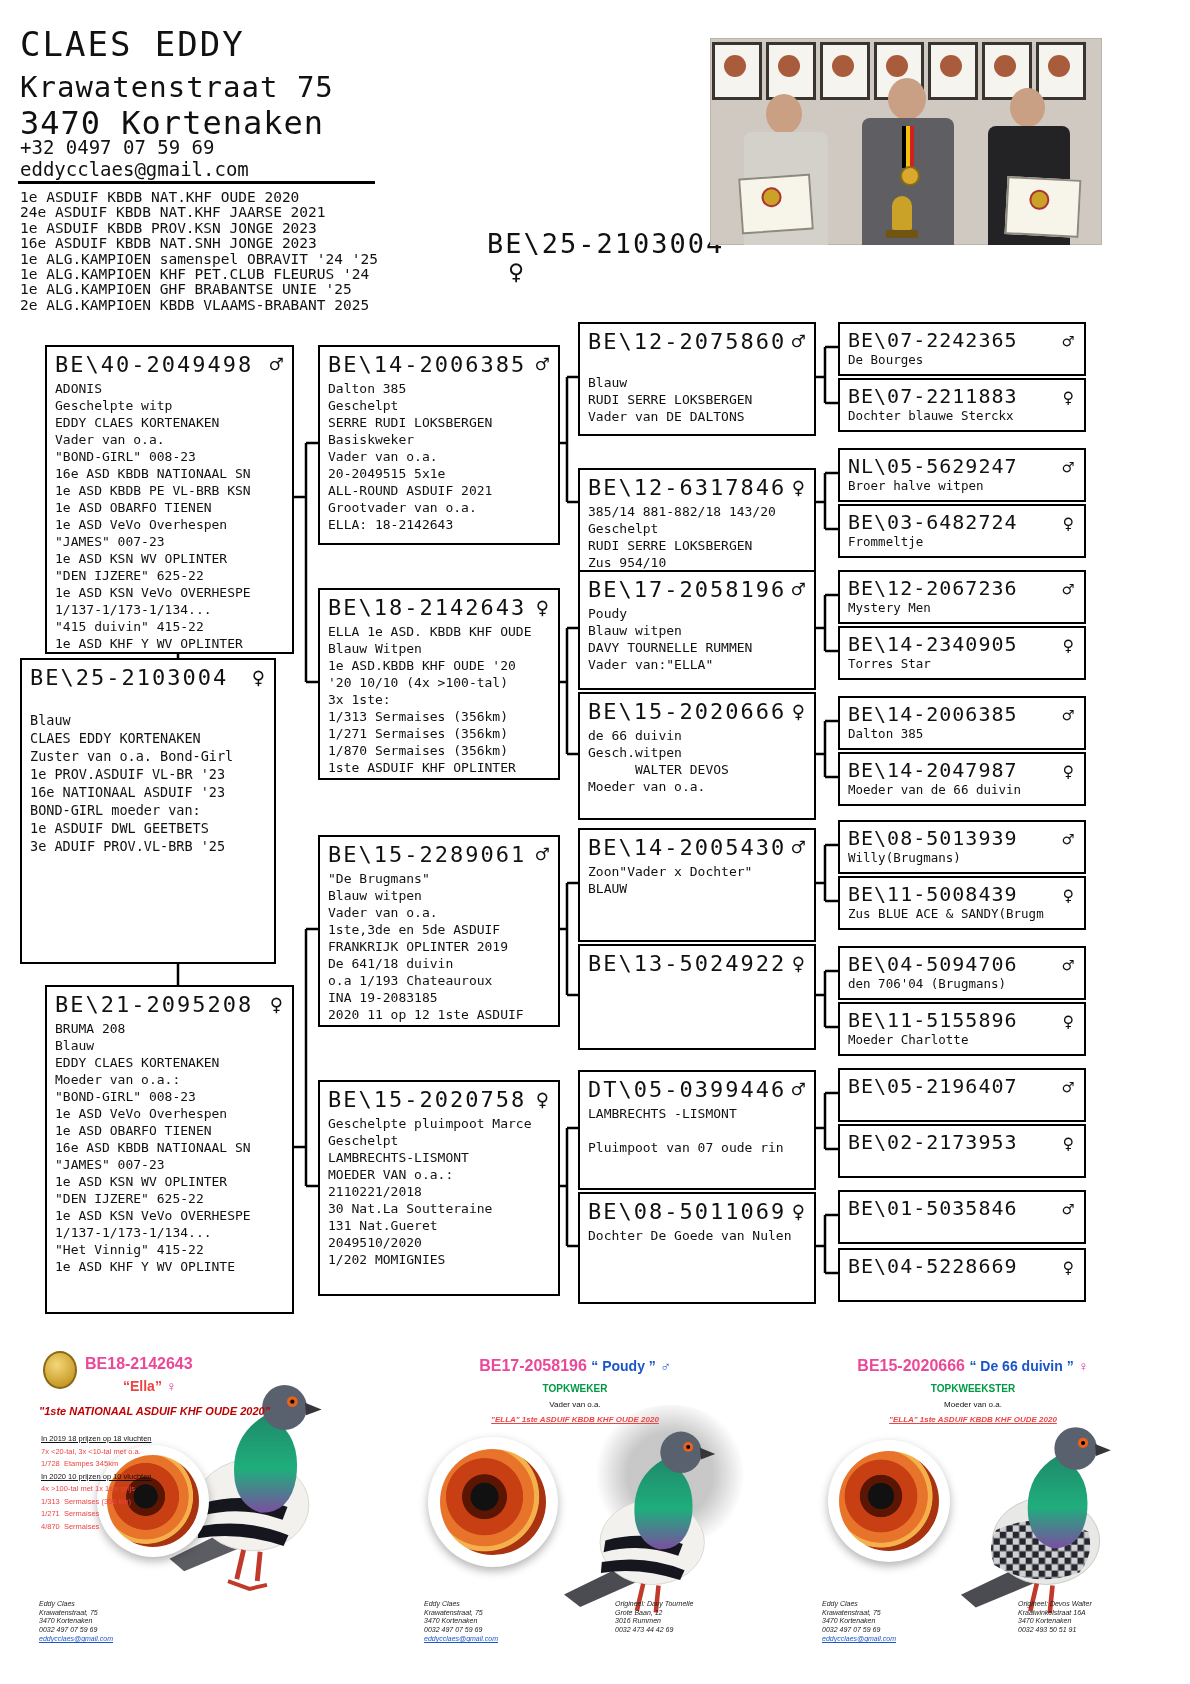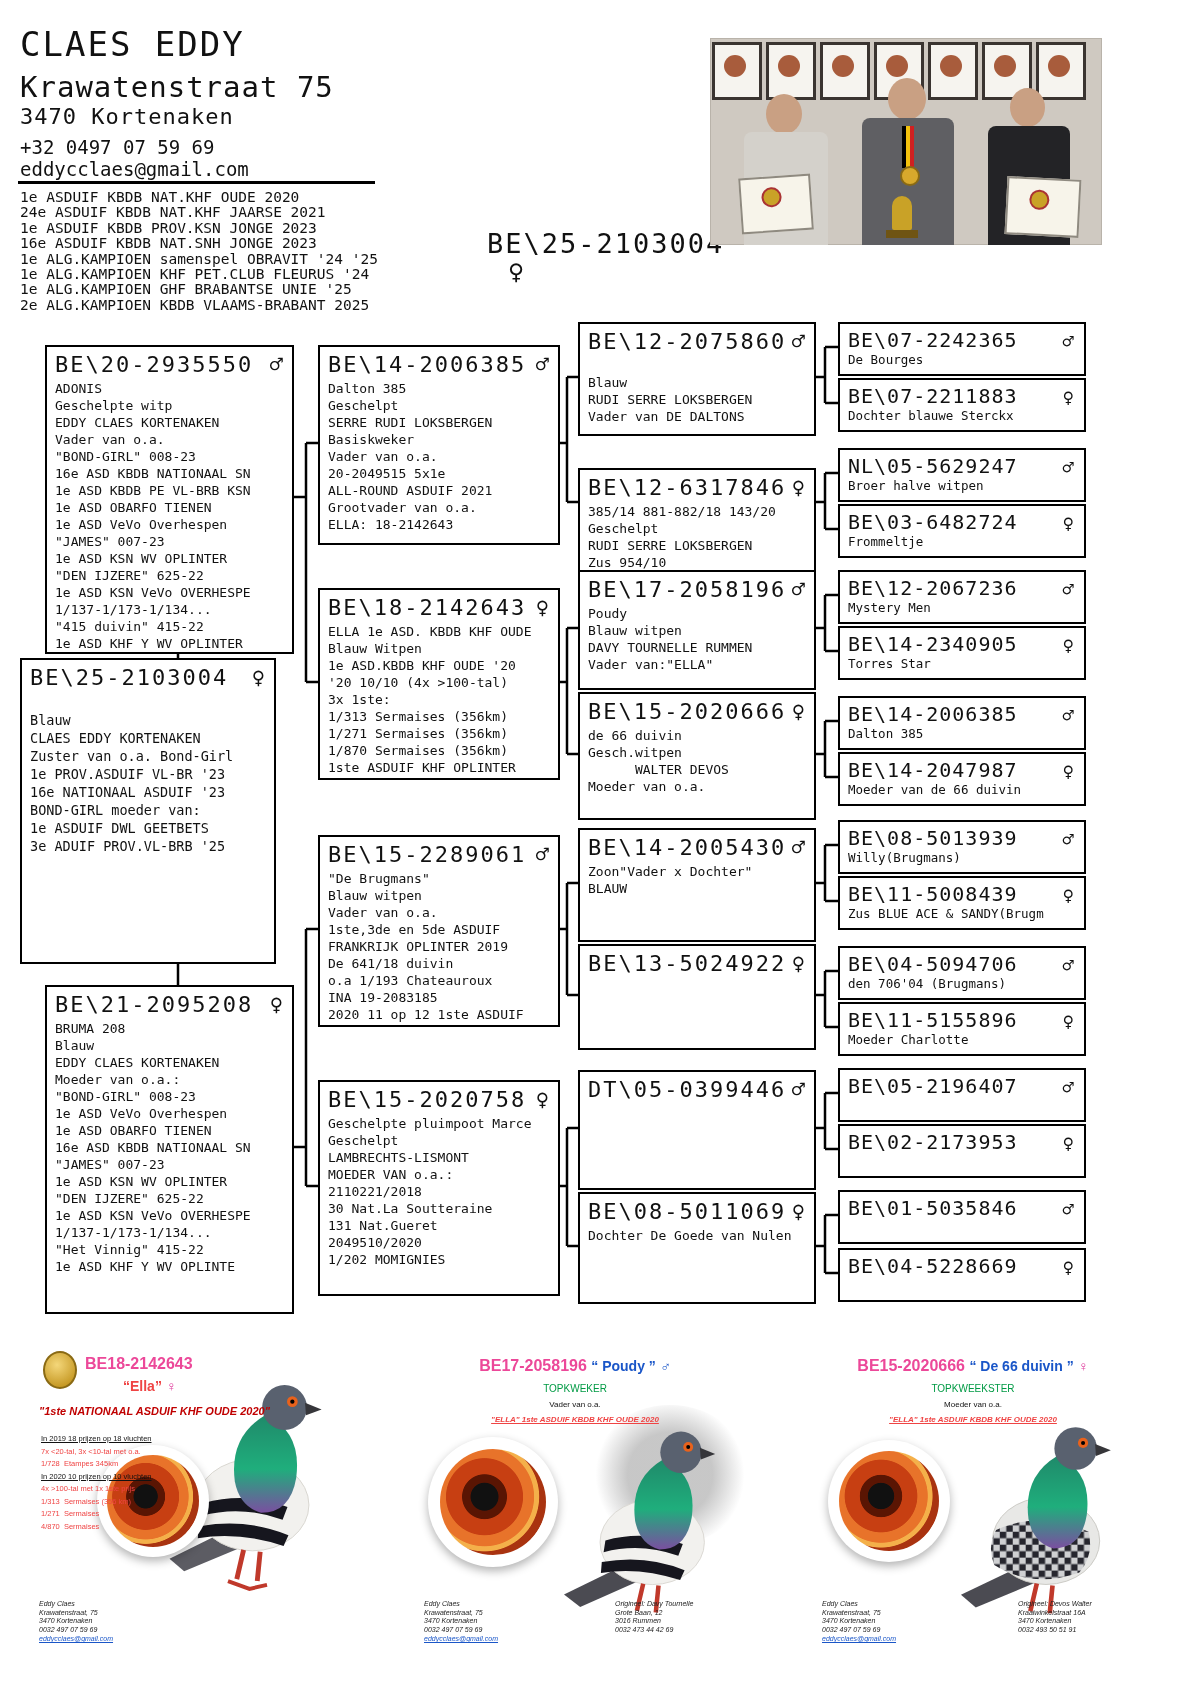--- a/index.html
+++ b/index.html
@@ -1,21 +1,21 @@
 <!DOCTYPE html>
 <html><head>
 <meta charset="utf-8">
 <style>
   html,body{margin:0;padding:0;background:#fff;}
   body{width:1190px;height:1684px;position:relative;font-family:"DejaVu Sans Mono",monospace;color:#111;}
   .abs{position:absolute;}
   
   .h-name{left:20px;top:24px;font-size:34px;letter-spacing:2px;}
   .h-addr1{left:20px;top:70px;font-size:29px;letter-spacing:1px;}
-  .h-addr2{left:20px;top:104px;font-size:22px;letter-spacing:1px;}
+  .h-addr2{left:20px;top:104px;font-size:32px;letter-spacing:1px;}
   .h-phone{left:20px;top:136px;font-size:19px;}
   .h-email{left:20px;top:158px;font-size:19px;}
   .h-rule{left:18px;top:181px;width:357px;height:3px;background:#000;}
   .h-achv{left:20px;top:190px;font-size:14.5px;line-height:15.4px;white-space:pre;}
   .h-subj{left:487px;top:228px;font-size:27px;letter-spacing:2px;}
   .h-subj-sex{left:508px;top:256px;font-size:27px;}
   
   .photo{left:710px;top:38px;width:392px;height:207px;background:#cfc9c1;overflow:hidden;box-shadow:0 0 0 1px #b9b3aa inset;}
   .frame{position:absolute;top:4px;width:44px;height:52px;background:#f6f4ef;border:3px solid #3a3430;}
   .frame i{position:absolute;left:9px;top:10px;width:22px;height:22px;border-radius:50%;background:#a85c3c;display:block;}
@@ -36,21 +36,21 @@
   .sbox{position:absolute;border:2.5px solid #000;background:#fff;width:244px;height:50px;overflow:hidden;}
   .sring{font-size:20px;letter-spacing:1px;padding:4px 8px 0 8px;white-space:pre;}
   .ssex{position:absolute;top:6px;right:10px;font-size:19px;}
   .ssub{font-size:12.5px;padding:0 8px;white-space:pre;}
   svg.connectors{position:absolute;left:0;top:0;pointer-events:none;}
   
   .card{position:absolute;width:310px;height:335px;font-family:"Liberation Sans",sans-serif;}
   .c-ring{font-weight:bold;font-size:16px;color:#ec4899;}
   .c-name{font-weight:bold;font-size:14px;}
   .red{color:#ef4444;}
-  .green{color:#009a44;font-weight:normal;}
+  .green{color:#009a44;font-weight:bold;}
   .blue{color:#1a56c8;}
   .magenta{color:#e0409f;}
   .c-headline{font-style:italic;font-weight:bold;font-size:11px;color:#c00000;}
   .c-small{font-size:7.5px;line-height:12.5px;white-space:pre;}
   .u{text-decoration:underline;color:#111;}
   .c-owner{font-size:7px;line-height:8.5px;font-style:italic;color:#222;white-space:pre;}
   .c-owner-mail{font-size:7px;font-style:italic;color:#1a56c8;text-decoration:underline;}
   .eye-ring{position:absolute;background:#fff;border-radius:50%;box-shadow:0 4px 10px rgba(0,0,0,.3);}
   .eye{position:absolute;left:9%;top:9%;width:82%;height:82%;border-radius:50%;
        background:radial-gradient(circle at 42% 45%,#111 0 16%,#5a1503 17% 26%,#c73f12 27% 45%,#e8732a 46% 58%,#f4b04a 59% 64%,#a93310 65% 74%,#f7f5f0 75% 100%);}
@@ -128,21 +128,21 @@
     M812 502 H825 M825 473 V529 M825 473 H838 M825 529 H838
     M812 628 H825 M825 595 V651 M825 595 H838 M825 651 H838
     M812 754 H825 M825 721 V777 M825 721 H838 M825 777 H838
     M812 883 H825 M825 845 V901 M825 845 H838 M825 901 H838
     M812 995 H825 M825 971 V1027 M825 971 H838 M825 1027 H838
     M812 1128 H825 M825 1093 V1149 M825 1093 H838 M825 1149 H838
     M812 1246 H825 M825 1215 V1273 M825 1215 H838 M825 1273 H838"></path>
 </svg>
 
 <div class="box" style="left:45px;top:345px;width:245px;height:305px">
-  <div class="ring">BE\20-2935550</div>
+  <div class="ring">BE\40-2049498</div>
   <div class="sex">♂</div>
   <div class="lines">ADONIS
 Geschelpte witp
 EDDY CLAES KORTENAKEN
 Vader van o.a.
 "BOND-GIRL" 008-23
 16e ASD KBDB NATIONAAL SN
 1e ASD KBDB PE VL-BRB KSN
 1e ASD OBARFO TIENEN
 1e ASD VeVo Overhespen
@@ -280,20 +280,23 @@
   <div class="lines">Zoon"Vader x Dochter"
 BLAUW</div>
 </div>
 <div class="box" style="left:578px;top:944px;width:234px;height:102px">
   <div class="ring">BE\13-5024922</div>
   <div class="sex">♀</div>
 </div>
 <div class="box" style="left:578px;top:1070px;width:234px;height:116px">
   <div class="ring">DT\05-0399446</div>
   <div class="sex">♂</div>
+  <div class="lines">LAMBRECHTS -LISMONT
+
+Pluimpoot van 07 oude rin</div>
 </div>
 <div class="box" style="left:578px;top:1192px;width:234px;height:108px">
   <div class="ring">BE\08-5011069</div>
   <div class="sex">♀</div>
   <div class="lines">Dochter De Goede van Nulen</div>
 </div>
 
 <div class="sbox" style="left:838px;top:322px">
   <div class="sring">BE\07-2242365</div>
   <div class="ssex">♂</div>

